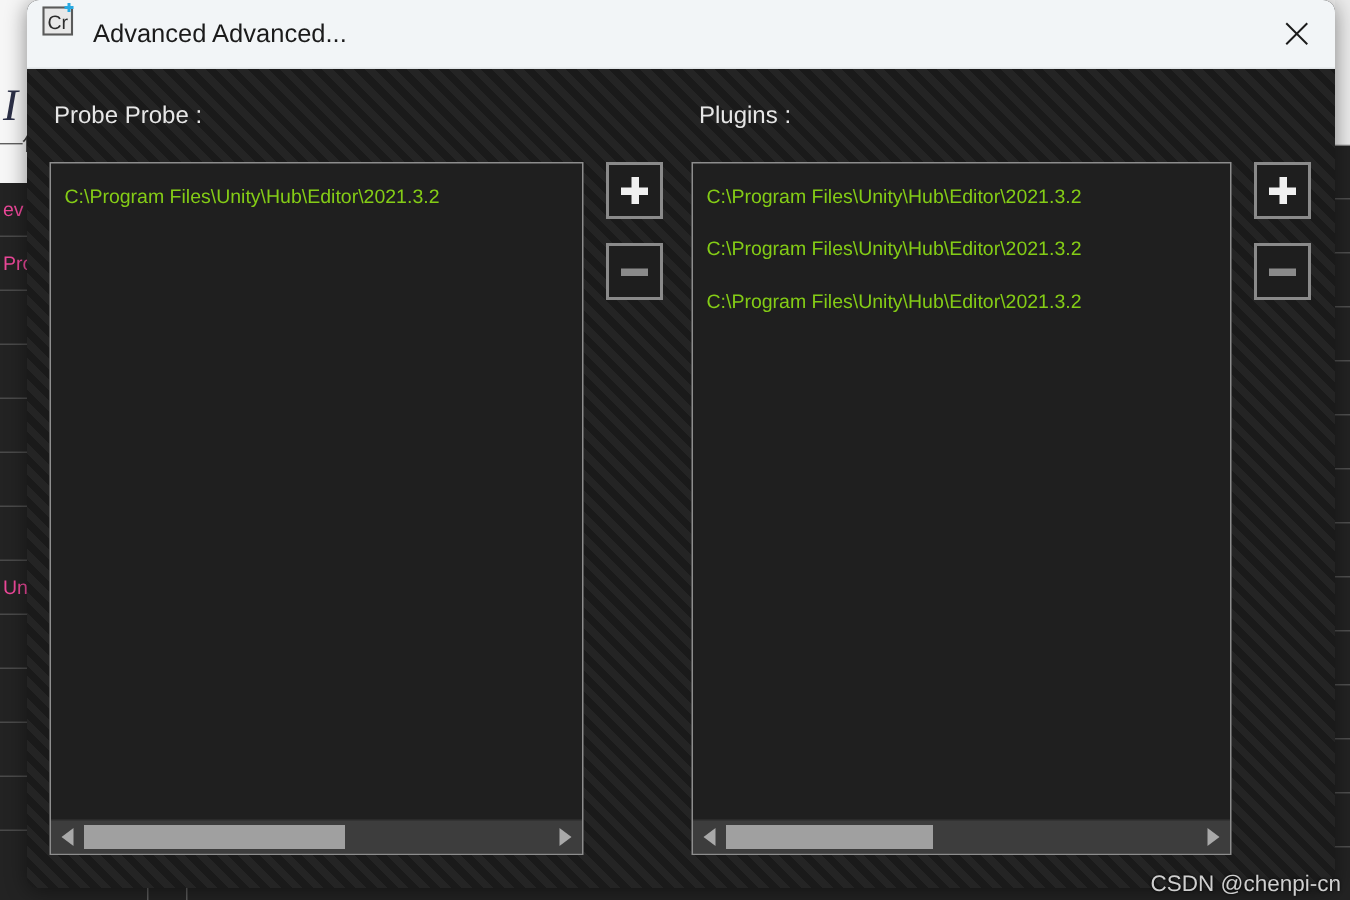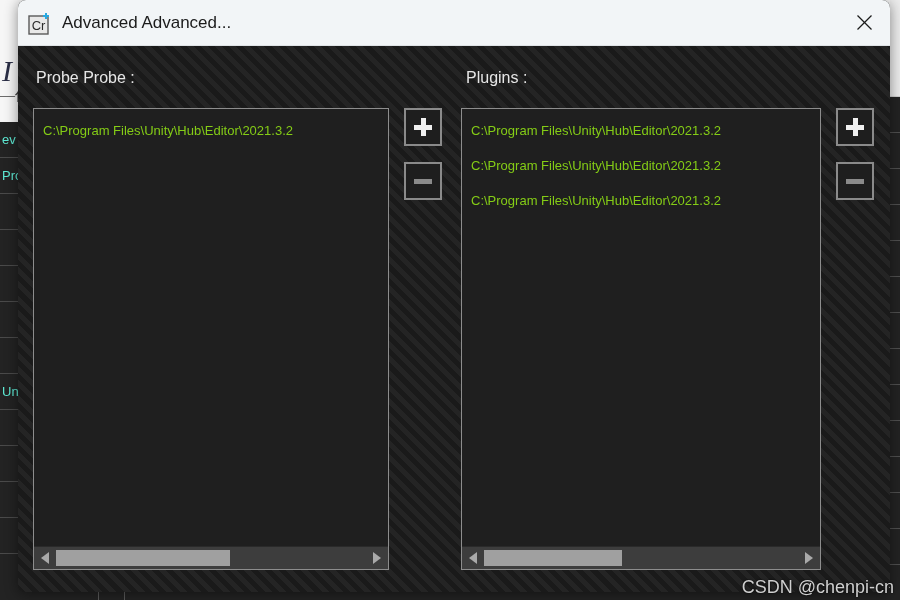--- a/index.html
+++ b/index.html
@@ -52,21 +52,21 @@
     left: 0; top: 122px;
     width: 32px; height: 478px;
     background: #232323;
     overflow: hidden;
   }
   .bg-row {
     position: relative;
     height: 36px;
     border-bottom: 1px solid #4a4a4a;
     box-sizing: border-box;
-    color: #5eead4;
+    color: #ec4899;
     font-size: 13px;
     line-height: 36px;
     padding-left: 2px;
     white-space: nowrap;
     overflow: hidden;
   }
 
   .bg-panel-right {
     position: absolute;
     left: 890px; top: 0;
@@ -116,21 +116,21 @@
   .titlebar {
     position: relative;
     height: 46px;
     background: #f2f5f7;
     border-bottom: 1px solid #dfe3e6;
     box-sizing: border-box;
   }
 
   .app-icon {
     position: absolute;
-    left: 8px; top: 12px;
+    left: 8px; top: 1px;
     width: 26px; height: 26px; text-align: center;
   }
   .app-icon svg { display: block; }
 
   .title-text {
     position: absolute;
     left: 44px; top: 0;
     height: 46px;
     line-height: 46px;
     font-size: 17px;
@@ -256,21 +256,21 @@
   }
   .minus-h {
     width: 18px; height: 5px;
     background: #8a8a8a;
   }
 
   
   .watermark {
     position: absolute;
     right: 6px; bottom: 2px;
-    font-size: 18px;
+    font-size: 15px;
     color: #cfcfcf;
     white-space: nowrap;
     text-shadow: 0 0 2px #000;
   }
 </style>
 </head>
 <body>
 
 <div id="root">
 

